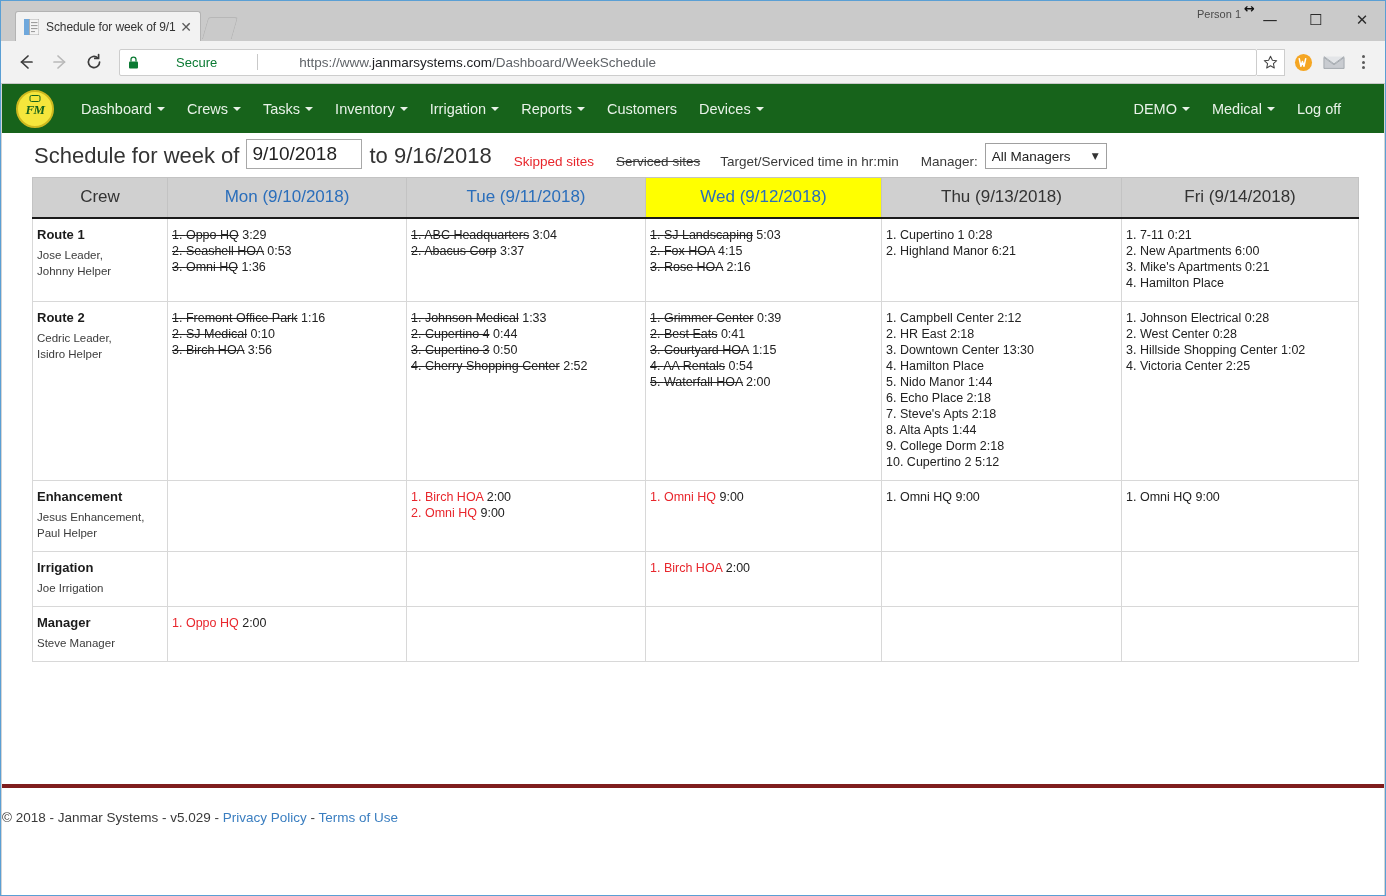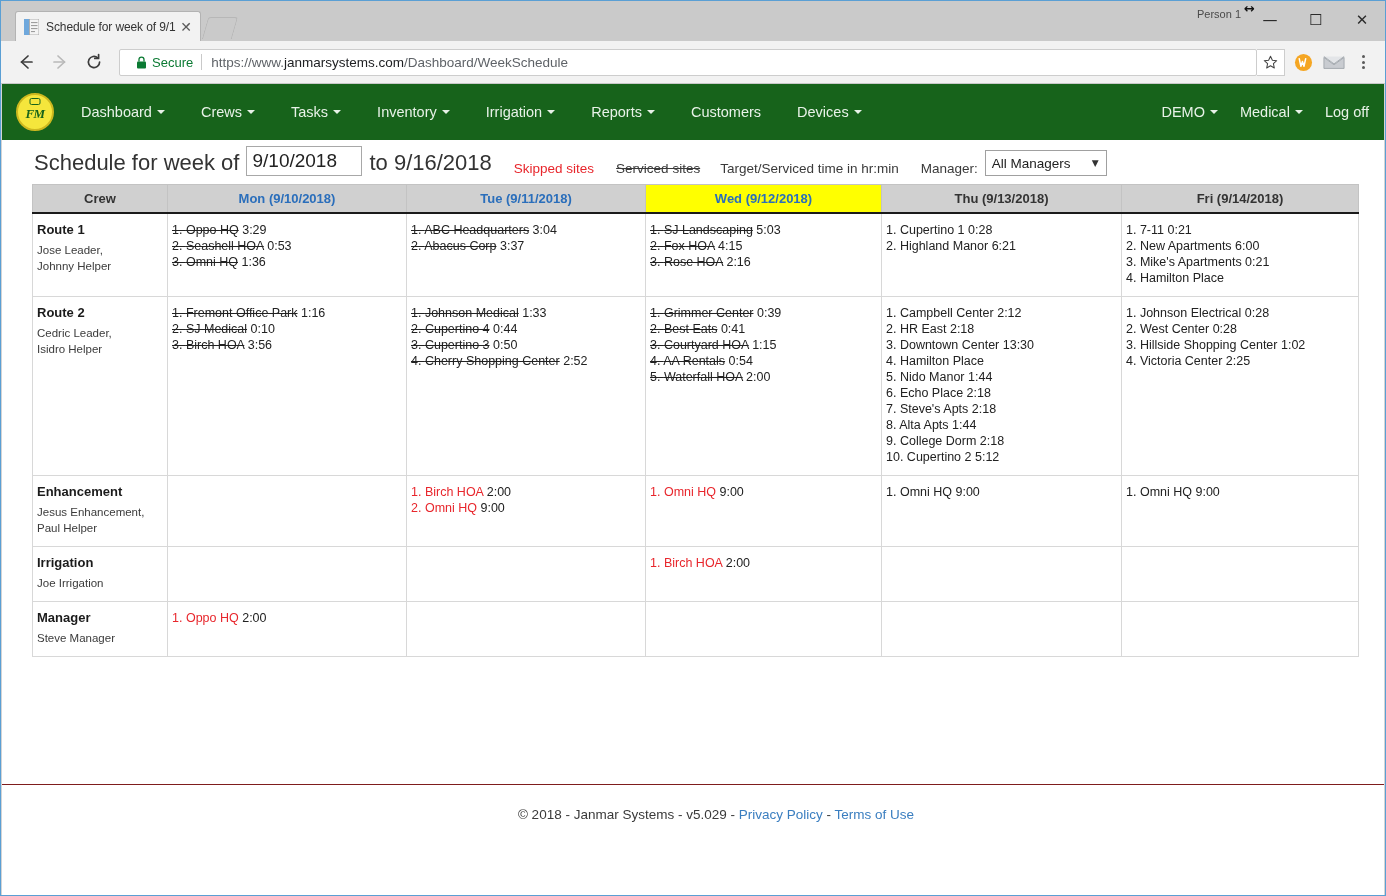--- a/index.html
+++ b/index.html
@@ -118,21 +118,22 @@
   }
   .navbtn.disabled { color:#b9b9b9; }
   .omnibox {
     flex:1 1 auto;
     height:27px;
     margin:0 8px 0 6px;
     background:#fff;
     border:1px solid #cdcdcd;
     border-radius:2px;
     display:flex; align-items:center;
-    padding:0 16px;
+    padding:0 8px;
+    gap:32px;
   }
   .lock-icon { margin-right:5px; display:flex; }
   .secure-word {
     color:#0b7a33; font-size:13px;
     margin-right:8px;
   }
   .omni-sep {
     width:1px; height:16px;
     background:#c9c9c9; margin-right:9px;
   }
@@ -164,24 +165,24 @@
     flex:1 1 auto;
     background:#fff;
     overflow:hidden;
     position:relative;
     border-left:1px solid #d4d4d4;
     border-right:1px solid #d4d4d4;
   }
 
   
   .navbar {
-    height:56px;
+    height:49px;
     background:#17631b;
     display:flex; align-items:center;
-    padding-left:14px; padding-right:4px;
+    padding-left:14px; padding-right:32px;
   }
   .logo {
     width:38px; height:38px;
     border-radius:50%;
     background:#f5e63c;
     border:2px solid #cdb81f;
     display:flex; align-items:center; justify-content:center;
     margin-right:16px;
     flex:0 0 auto;
     position:relative;
@@ -194,21 +195,21 @@
     margin-top:3px;
   }
   .logo-clip {
     position:absolute; top:3px; left:50%;
     transform:translateX(-50%);
     width:11px; height:7px;
     border:1.5px solid #17631b;
     border-radius:2px;
     background:#f5e63c;
   }
-  .navlinks { display:flex; align-items:center;gap:14px; }
+  .navlinks { display:flex; align-items:center; }
   .navlink {
     color:#e8f2e8;
     font-size:14.5px;
     padding:0 11px;
     white-space:nowrap;
     display:flex; align-items:center;
     height:48px;
   }
   .caret {
     display:inline-block;
@@ -281,23 +282,23 @@
   .sched-wrap { padding:0 30px; }
   table.sched {
     width:100%;
     border-collapse:collapse;
     table-layout:fixed;
   }
   table.sched th {
     background:#d0d0d0;
     border:1px solid #c3c3c3;
     border-bottom:2px solid #1a1a1a;
-    height:28px;
-    font-size:13px;
-    font-weight:bold;
+    height:40px;
+    font-size:17px;
+    font-weight:normal;
     color:#333;
     text-align:center;
     padding:0;
   }
   table.sched th.daycol a { color:#2a6ebb; }
   table.sched th.today { background:#ffff00; }
   table.sched td {
     border:1px solid #d8d8d8;
     vertical-align:top;
     padding:8px 8px 10px 4px;
@@ -322,26 +323,24 @@
   .entry.struck .ename { text-decoration:line-through; }
   .entry.struck .enum { text-decoration:line-through; }
   .entry.red .ename, .entry.red .enum { color:#e8262c; }
   .etime { color:#222; }
 
   
   .footer {
     position:absolute;
     left:0; right:0;
     top:700px;
-    border-top:1px solid #7f1d1d;
+    border-top:4px solid #7f1d1d;
     padding-top:22px;
-    text-align:center;
     font-size:13.5px;
     color:#3a3a3a;
-    padding-left:46px;
   }
   .footer a { color:#3a7ec0; text-decoration:none; }
 </style>
 </head>
 <body>
 
 <div class="window">
 
   <div class="titlebar">
     <div class="tab">

